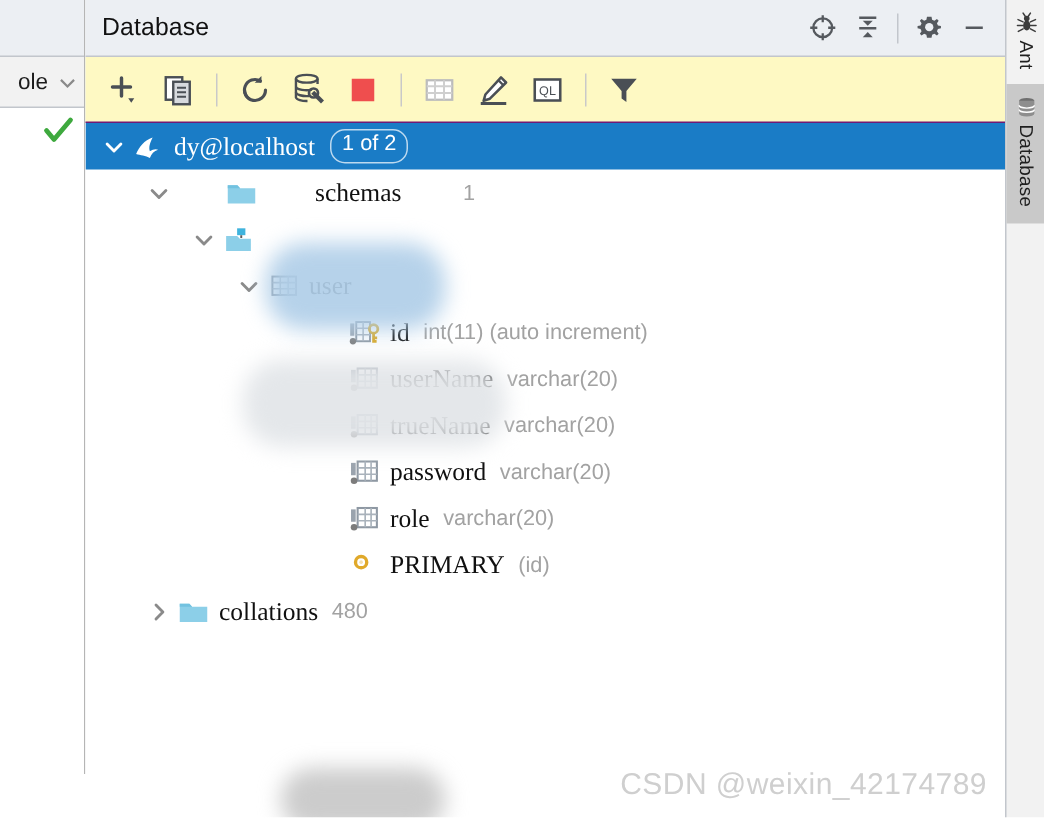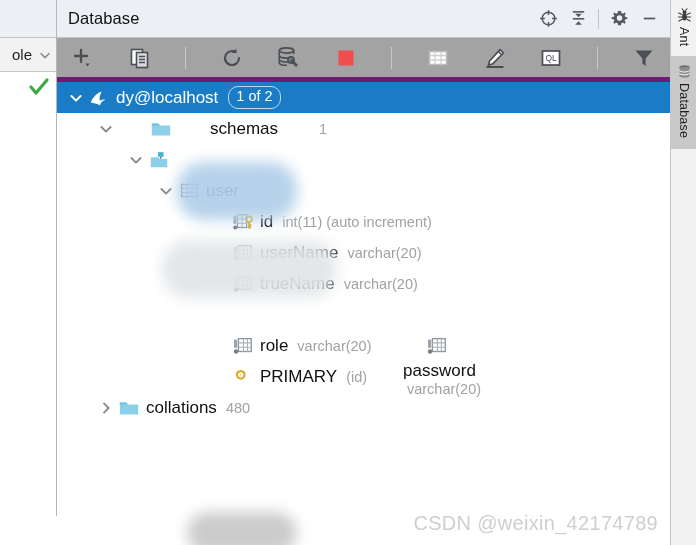--- a/index.html
+++ b/index.html
@@ -56,22 +56,22 @@
   }
   .title{font-size:16.5px;color:#111;letter-spacing:.1px;}
   .tb-spacer{flex:1;}
   .tb-icon{
     width:30px;height:30px;display:flex;align-items:center;justify-content:center;
     cursor:default;
   }
   .tb-sep{width:1px;height:20px;background:#c2c6cc;margin:0 5px;}
 
   .toolbar{
-    height:44px;min-height:44px;background:#a3a3a3;border-bottom:5px solid #701a75;
-    display:flex;align-items:center;padding:0 8px;box-sizing:border-box;justify-content:space-between;
+    height:44px;min-height:44px;background:#fef9c3;border-bottom:1px solid #701a75;
+    display:flex;align-items:center;padding:0 8px;box-sizing:border-box;
   }
   .tl-icon{
     width:36px;height:36px;display:flex;align-items:center;justify-content:center;
     cursor:default;
   }
   .tl-sep{width:1px;height:22px;background:#c9c9c9;margin:0 7px;}
 
   
   .tree{flex:1;position:relative;overflow:hidden;background:#fff;}
   .row{
@@ -80,21 +80,21 @@
   }
   .row.sel{background:#1a7cc6;}
   .arrow{
     width:22px;height:31px;display:flex;align-items:center;justify-content:center;
     flex:none;
   }
   .ico{
     width:24px;height:31px;display:flex;align-items:center;justify-content:center;
     flex:none;margin-right:5px;
   }
-  .nm{font-size:17px;color:#101010;}
+  .nm{font-size:17px;color:#101010;font-family:Liberation Serif, serif;}
   .row.sel .nm{color:#ffffff;}
   .sub{font-size:14.5px;color:#a2a2a2;margin-left:9px;}
   .badge{
     margin-left:10px;border:1px solid #bcd9ef;border-radius:10px;
     padding:1px 7px 2px 7px;font-size:14.5px;color:#ffffff;line-height:1.2;
   }
 
   
   .redact{
     position:absolute;border-radius:26px;
@@ -339,21 +339,21 @@
             <svg width="22" height="22" viewBox="0 0 24 24">
               <rect x="7" y="4" width="14" height="14" fill="#ffffff" stroke="#8e98a3" stroke-width="1.5"></rect>
               <path d="M7 8.6 H21 M7 13.3 H21 M12.5 4 V18 M16.8 4 V18" stroke="#a9b2bb" stroke-width="1.2"></path>
               <circle cx="4.4" cy="18" r="2.4" fill="#7c7c7c"></circle>
               <rect x="2.2" y="5" width="3.4" height="9" fill="#9aa3ad"></rect>
             </svg>
           </span>
           <span class="nm">trueName</span>
           <span class="sub">varchar(20)</span>
         </div>
-        <div class="row" style="padding-left: 152px; flex-direction: column;">
+        <div class="row" style="padding-left: 152px;">
           <span class="arrow"></span>
           <span class="ico">
             <svg width="22" height="22" viewBox="0 0 24 24">
               <rect x="7" y="4" width="14" height="14" fill="#ffffff" stroke="#8e98a3" stroke-width="1.5"></rect>
               <path d="M7 8.6 H21 M7 13.3 H21 M12.5 4 V18 M16.8 4 V18" stroke="#a9b2bb" stroke-width="1.2"></path>
               <circle cx="4.4" cy="18" r="2.4" fill="#7c7c7c"></circle>
               <rect x="2.2" y="5" width="3.4" height="9" fill="#9aa3ad"></rect>
             </svg>
           </span>
           <span class="nm">password</span>

